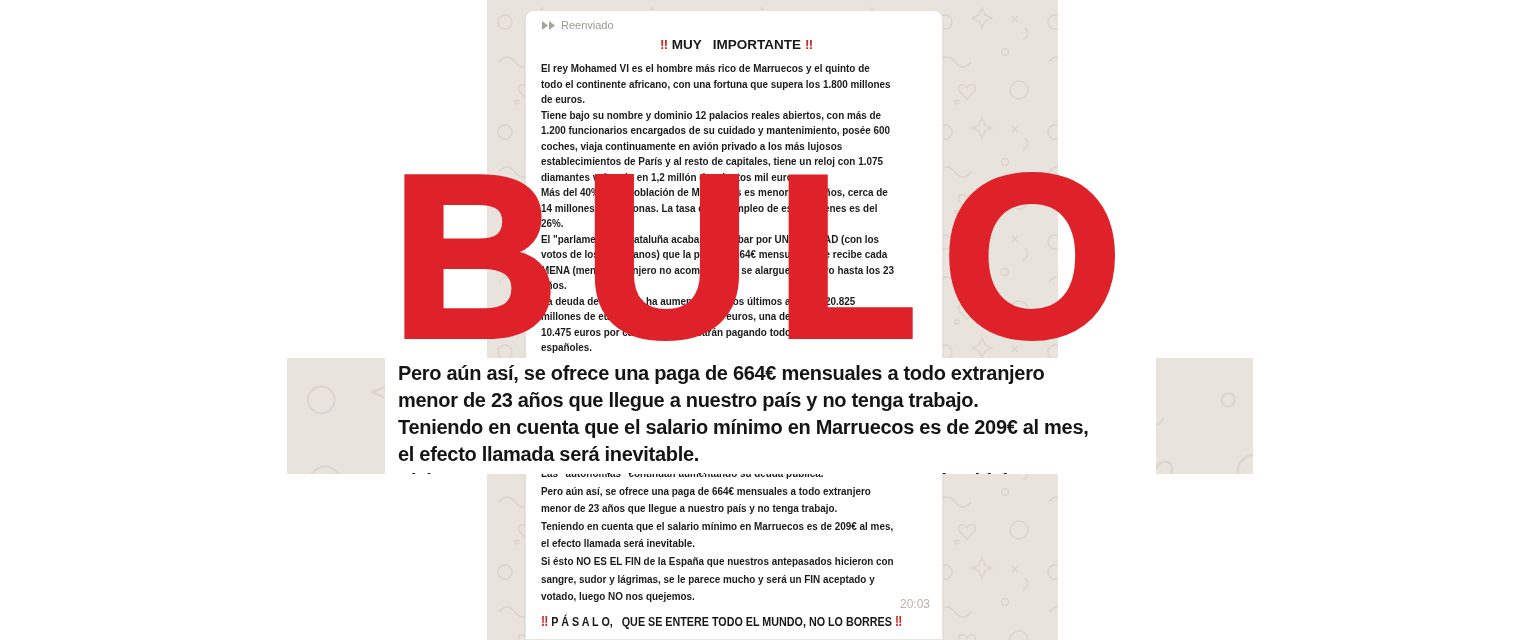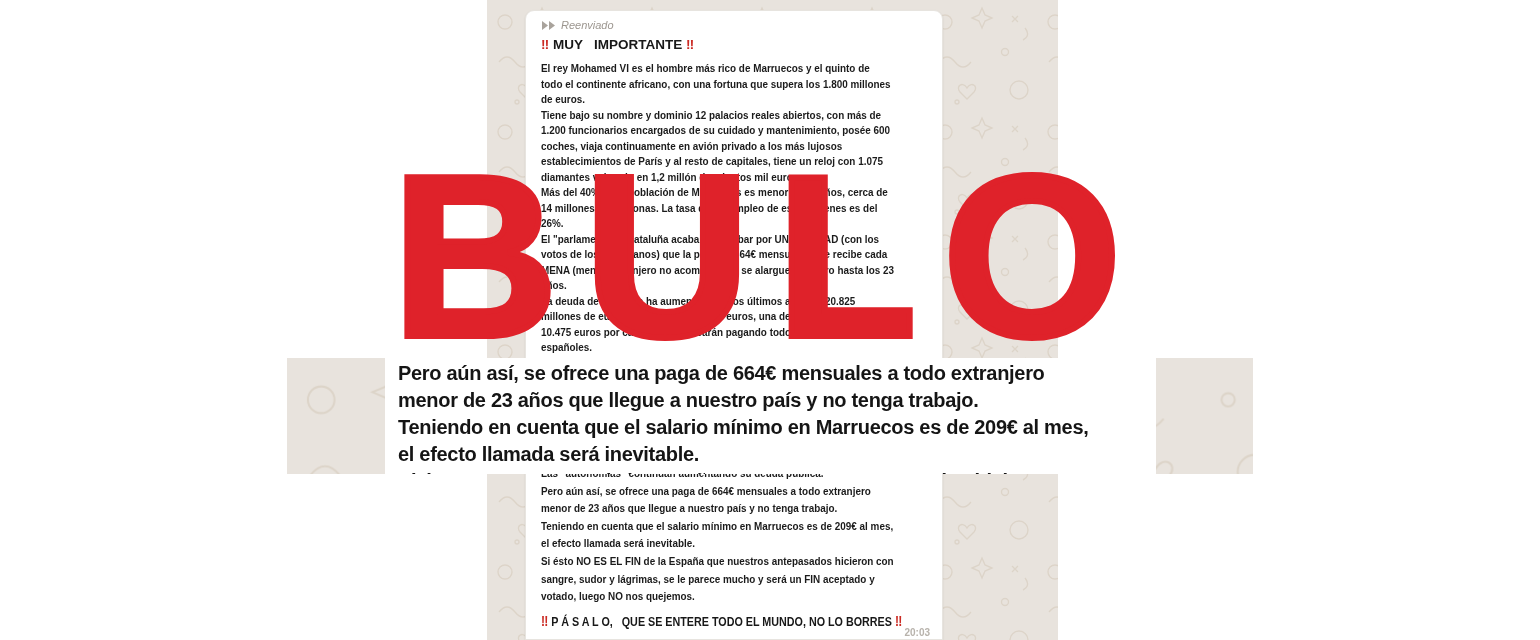--- a/index.html
+++ b/index.html
@@ -10,30 +10,30 @@
   }
   
   .wallpaper { position:absolute; left:487px; top:0; width:571px; height:640px; z-index:1; }
   
   .bubble {
     position:absolute; left:525px; top:10px; width:418px; height:630px;
     background:#ffffff; border-radius:9px 9px 0 0; z-index:2;
     border:1px solid #e7e4df; box-shadow:0 1px 2px rgba(0,0,0,.10);
     padding:8px 10px 0 15px; overflow:hidden;
   }
-  .fwd-row { display:flex; align-items:center; gap:5px; color:#9c968f; font-size:11px; font-style:italic; margin-bottom:6px; }
-  .headline { font-size:13.5px; font-weight:bold; color:#181818; white-space:pre; margin-bottom:9px; }
+  .fwd-row { display:flex; align-items:center; gap:5px; color:#9c968f; font-size:11px; margin-bottom:6px; }
+  .headline { font-size:13.5px; font-weight:bold; color:#181818; white-space:pre; margin-bottom:9px;text-align:center; }
   .mark { color:#cb2b24; font-weight:bold; }
   .scale-wrap { transform:scaleX(.86); transform-origin:0 0; width:460px; }
   .body-text p { font-size:11.5px; font-weight:bold; color:#1b1b1b; line-height:15.5px; white-space:pre; }
   .body-bottom { position:absolute; left:15px; top:454px; width:420px; }
   .body-bottom .body-text p { line-height:17.6px; }
   .footer-line { margin-top:7px; font-size:12.5px; font-weight:bold; color:#181818; white-space:pre; }
   .footer-line .mark { font-size:14px; }
-  .timestamp { position:absolute; right:12px; top:616px; font-size:10px; color:#b8b3ac; font-weight:bold; }
+  .timestamp { position:absolute; right:12px; top:586px; font-size:12px; color:#b8b3ac; font-weight:normal; }
   
   .stamp {
     position:absolute; left:392px; top:142px; z-index:5;
     font-size:230px; line-height:1; font-weight:bold; letter-spacing:26px;
     color:#df222a; -webkit-text-stroke:6px #df222a; white-space:nowrap;text-align:center;
   }
   
   .band {
     position:absolute; left:287px; top:358px; width:966px; height:116px;
     z-index:6; display:flex; background:#ffffff; overflow:hidden;

